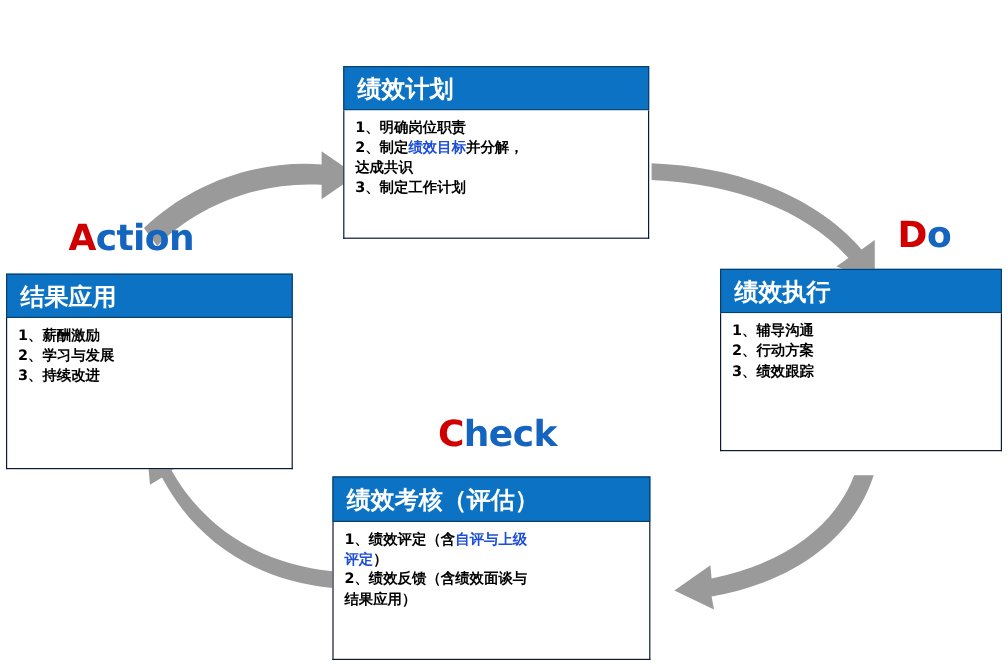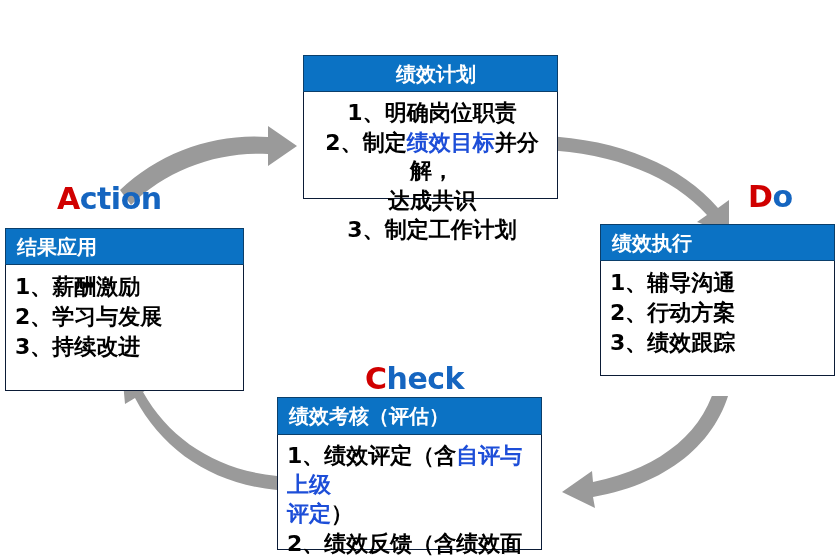--- a/index.html
+++ b/index.html
@@ -25,21 +25,21 @@
     line-height: 1;
     letter-spacing: -0.5px;
     white-space: nowrap;
     z-index: 5;
   }
   .stage-label .lead { color: #D00000; }
   .stage-label .rest { color: #1565C0; }
 
   #label-plan   { left: 385px; top: 18px;  }
   #label-do     { left: 748px; top: 182px; }
-  #label-check  { left: 365px; top: 364px; }
+  #label-check  { left: 365px; top: 348px; }
   #label-action { left: 57px;  top: 184px; }
 
   
   #arrows {
     position: absolute;
     left: 0; top: 0;
     width: 839px;
     height: 556px;
     z-index: 1;
   }
@@ -69,30 +69,30 @@
     background: #ffffff;
     padding: 7px 6px 6px 9px;
     color: #000000;
   }
   .box-body ol {
     margin: 0;
     padding: 0;
     list-style: none;
   }
   .box-body li {
-    font-size: 22px;
+    font-size: 12px;
     font-weight: bold;
     line-height: 1.32;
     color: #000000;
     margin: 0 0 1px 0;
   }
   .hl { color: #1d4ed8; }
 
   
-  #box-plan   { left: 303px; top: 55px;  width: 255px; height: 144px; text-align: center; }
+  #box-plan   { left: 286px; top: 55px;  width: 255px; height: 144px; }
   #box-plan   .box-header { height: 37px; }
   #box-plan   .box-body   { height: 107px; }
 
   #box-do     { left: 600px; top: 224px; width: 235px; height: 172px; }
   #box-do     .box-header { height: 37px; }
   #box-do     .box-body   { height: 115px; }
 
   #box-check  { left: 277px; top: 397px; width: 265px; height: 181px; }
   #box-check  .box-header { height: 38px; }
   #box-check  .box-body   { height: 115px; }

